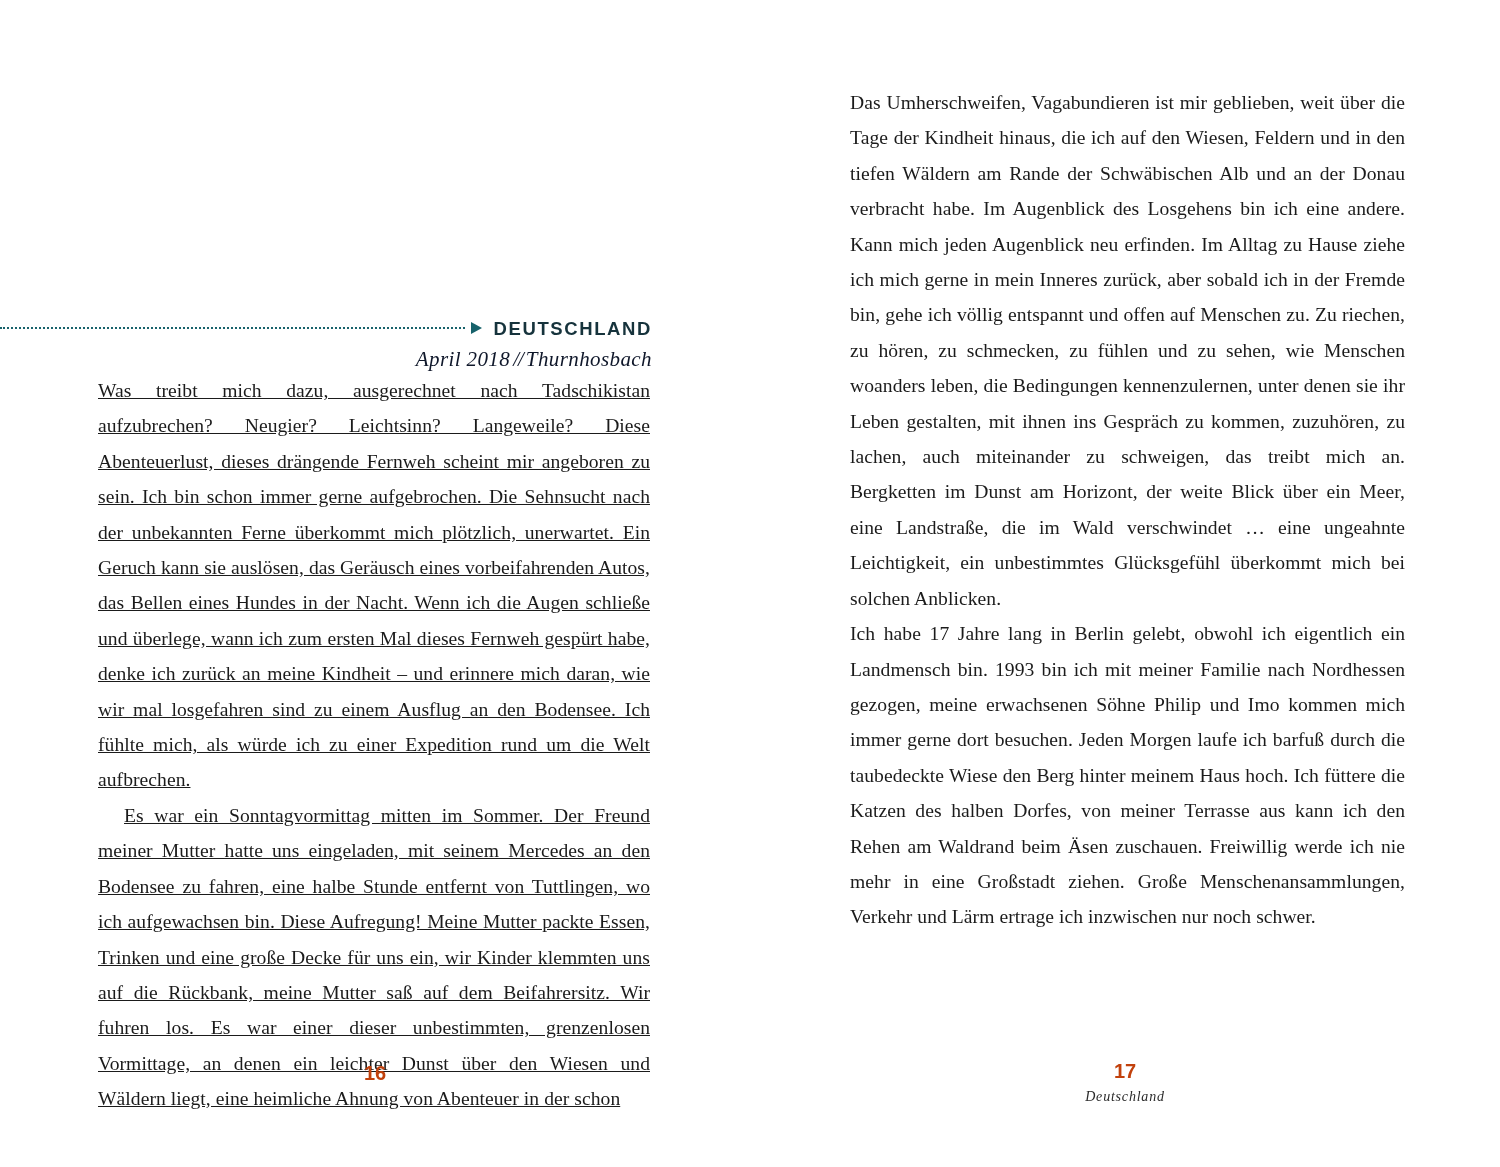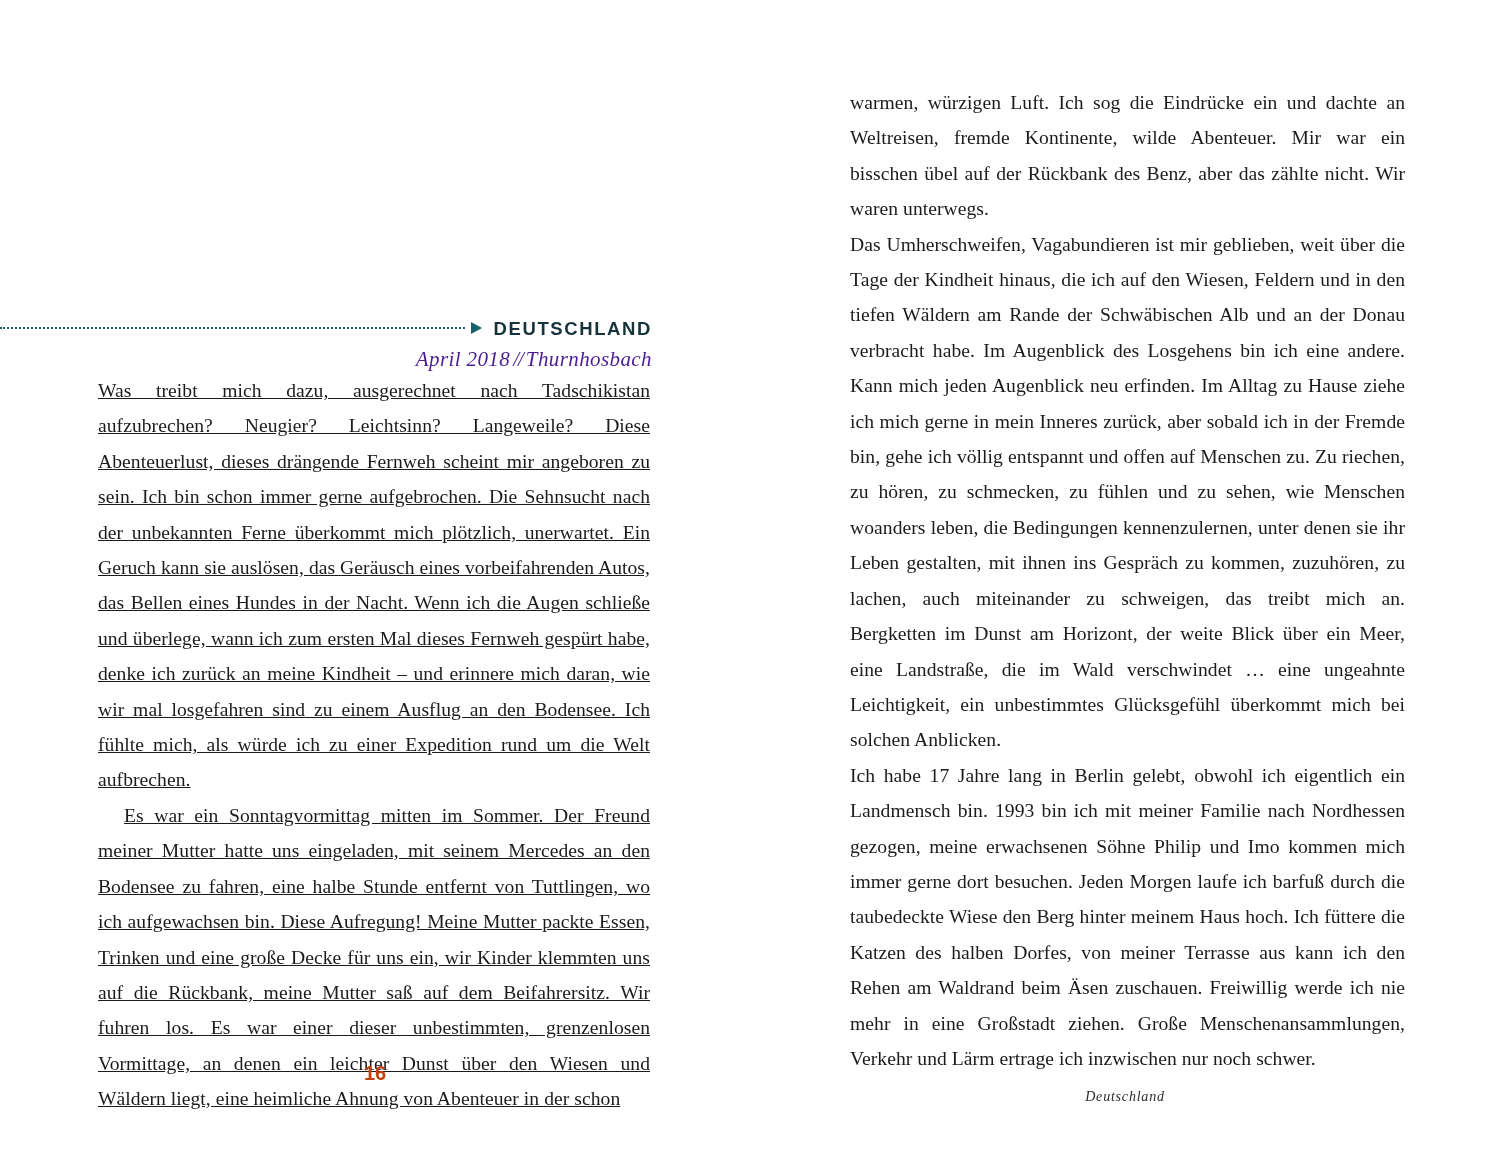--- a/index.html
+++ b/index.html
@@ -71,21 +71,21 @@
     font-size: 18.5px;
     letter-spacing: 1.6px;
     color: #16333c;
     white-space: nowrap;
   }
   .dateline {
     margin-top: 7px;
     font-family: "Liberation Serif", serif;
     font-style: italic;
     font-size: 21px;
-    color: #4c1d95;
+    color: #0f172a;
     letter-spacing: 0.4px;
     white-space: nowrap;
   }
   .dateline .slashes {
     font-style: italic;
     letter-spacing: -1px;
     padding: 0 3px;
   }
 
   
@@ -168,23 +168,23 @@
     </div>
 
     <div class="folio folio-left">
       <div class="folio-num">16</div>
     </div>
   </div>
 
   <div class="page page-right">
 
     <div class="body-col">
-      <p>warmen, würzigen Luft. Ich sog die Eindrücke ein und dachte an Weltreisen, fremde Kontinente, wilde Abenteuer. Mir war ein bisschen übel auf der Rückbank des Benz, aber das zählte nicht. Wir waren unterwegs.</p>
       <p class="gap">Das Umherschweifen, Vagabundieren ist mir geblieben, weit über die Tage der Kindheit hinaus, die ich auf den Wiesen, Feldern und in den tiefen Wäldern am Rande der Schwäbischen Alb und an der Donau verbracht habe. Im Augenblick des Losgehens bin ich eine andere. Kann mich jeden Augenblick neu erfinden. Im Alltag zu Hause ziehe ich mich gerne in mein Inneres zurück, aber sobald ich in der Fremde bin, gehe ich völlig entspannt und offen auf Menschen zu. Zu riechen, zu hören, zu schmecken, zu fühlen und zu sehen, wie Menschen woanders leben, die Bedingungen kennenzulernen, unter denen sie ihr Leben gestalten, mit ihnen ins Gespräch zu kommen, zuzuhören, zu lachen, auch miteinander zu schweigen, das treibt mich an. Bergketten im Dunst am Horizont, der weite Blick über ein Meer, eine Landstraße, die im Wald verschwindet … eine ungeahnte Leichtigkeit, ein unbestimmtes Glücksgefühl überkommt mich bei solchen Anblicken.</p>
       <p class="gap">Ich habe 17 Jahre lang in Berlin gelebt, obwohl ich eigentlich ein Landmensch bin. 1993 bin ich mit meiner Familie nach Nordhessen gezogen, meine erwachsenen Söhne Philip und Imo kommen mich immer gerne dort besuchen. Jeden Morgen laufe ich barfuß durch die taubedeckte Wiese den Berg hinter meinem Haus hoch. Ich füttere die Katzen des halben Dorfes, von meiner Terrasse aus kann ich den Rehen am Waldrand beim Äsen zuschauen. Freiwillig werde ich nie mehr in eine Großstadt ziehen. Große Menschenansammlungen, Verkehr und Lärm ertrage ich inzwischen nur noch schwer.</p>
     </div>
 
     <div class="folio folio-right">
+      <div class="folio-num">17</div>
       <div class="folio-sub">Deutschland</div>
     </div>
   </div>
 
 </div>
 
 </body></html>

